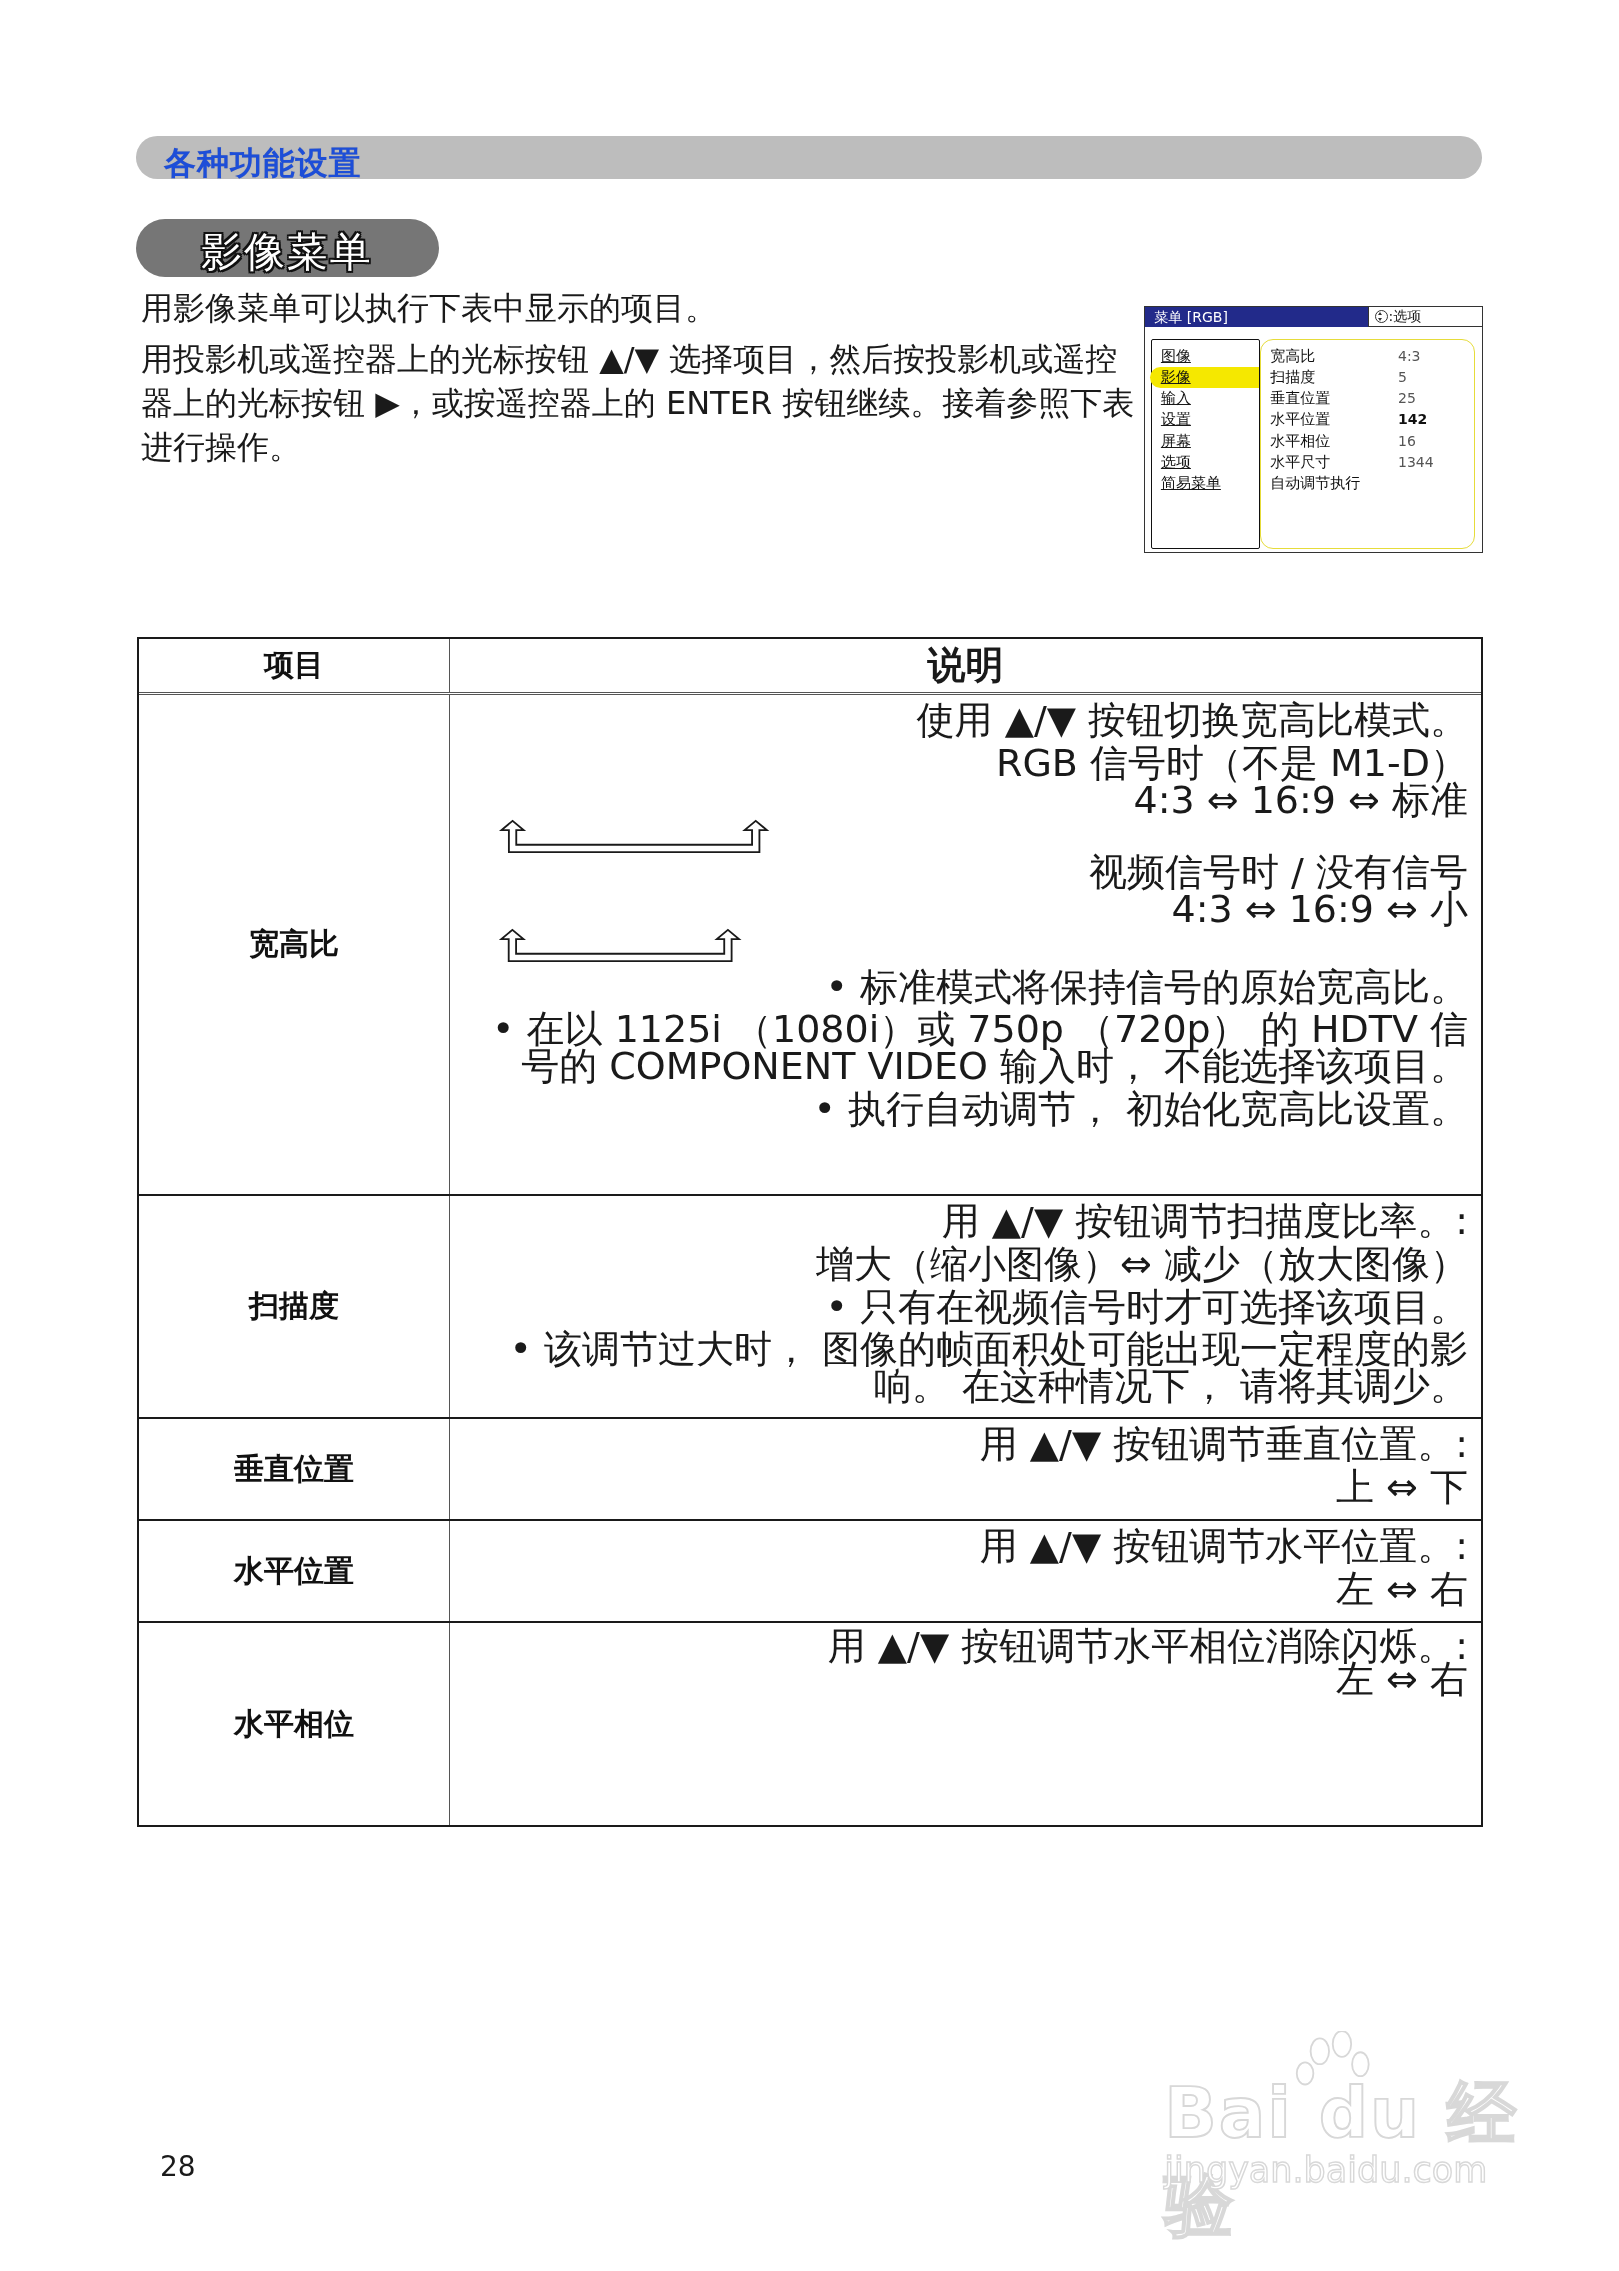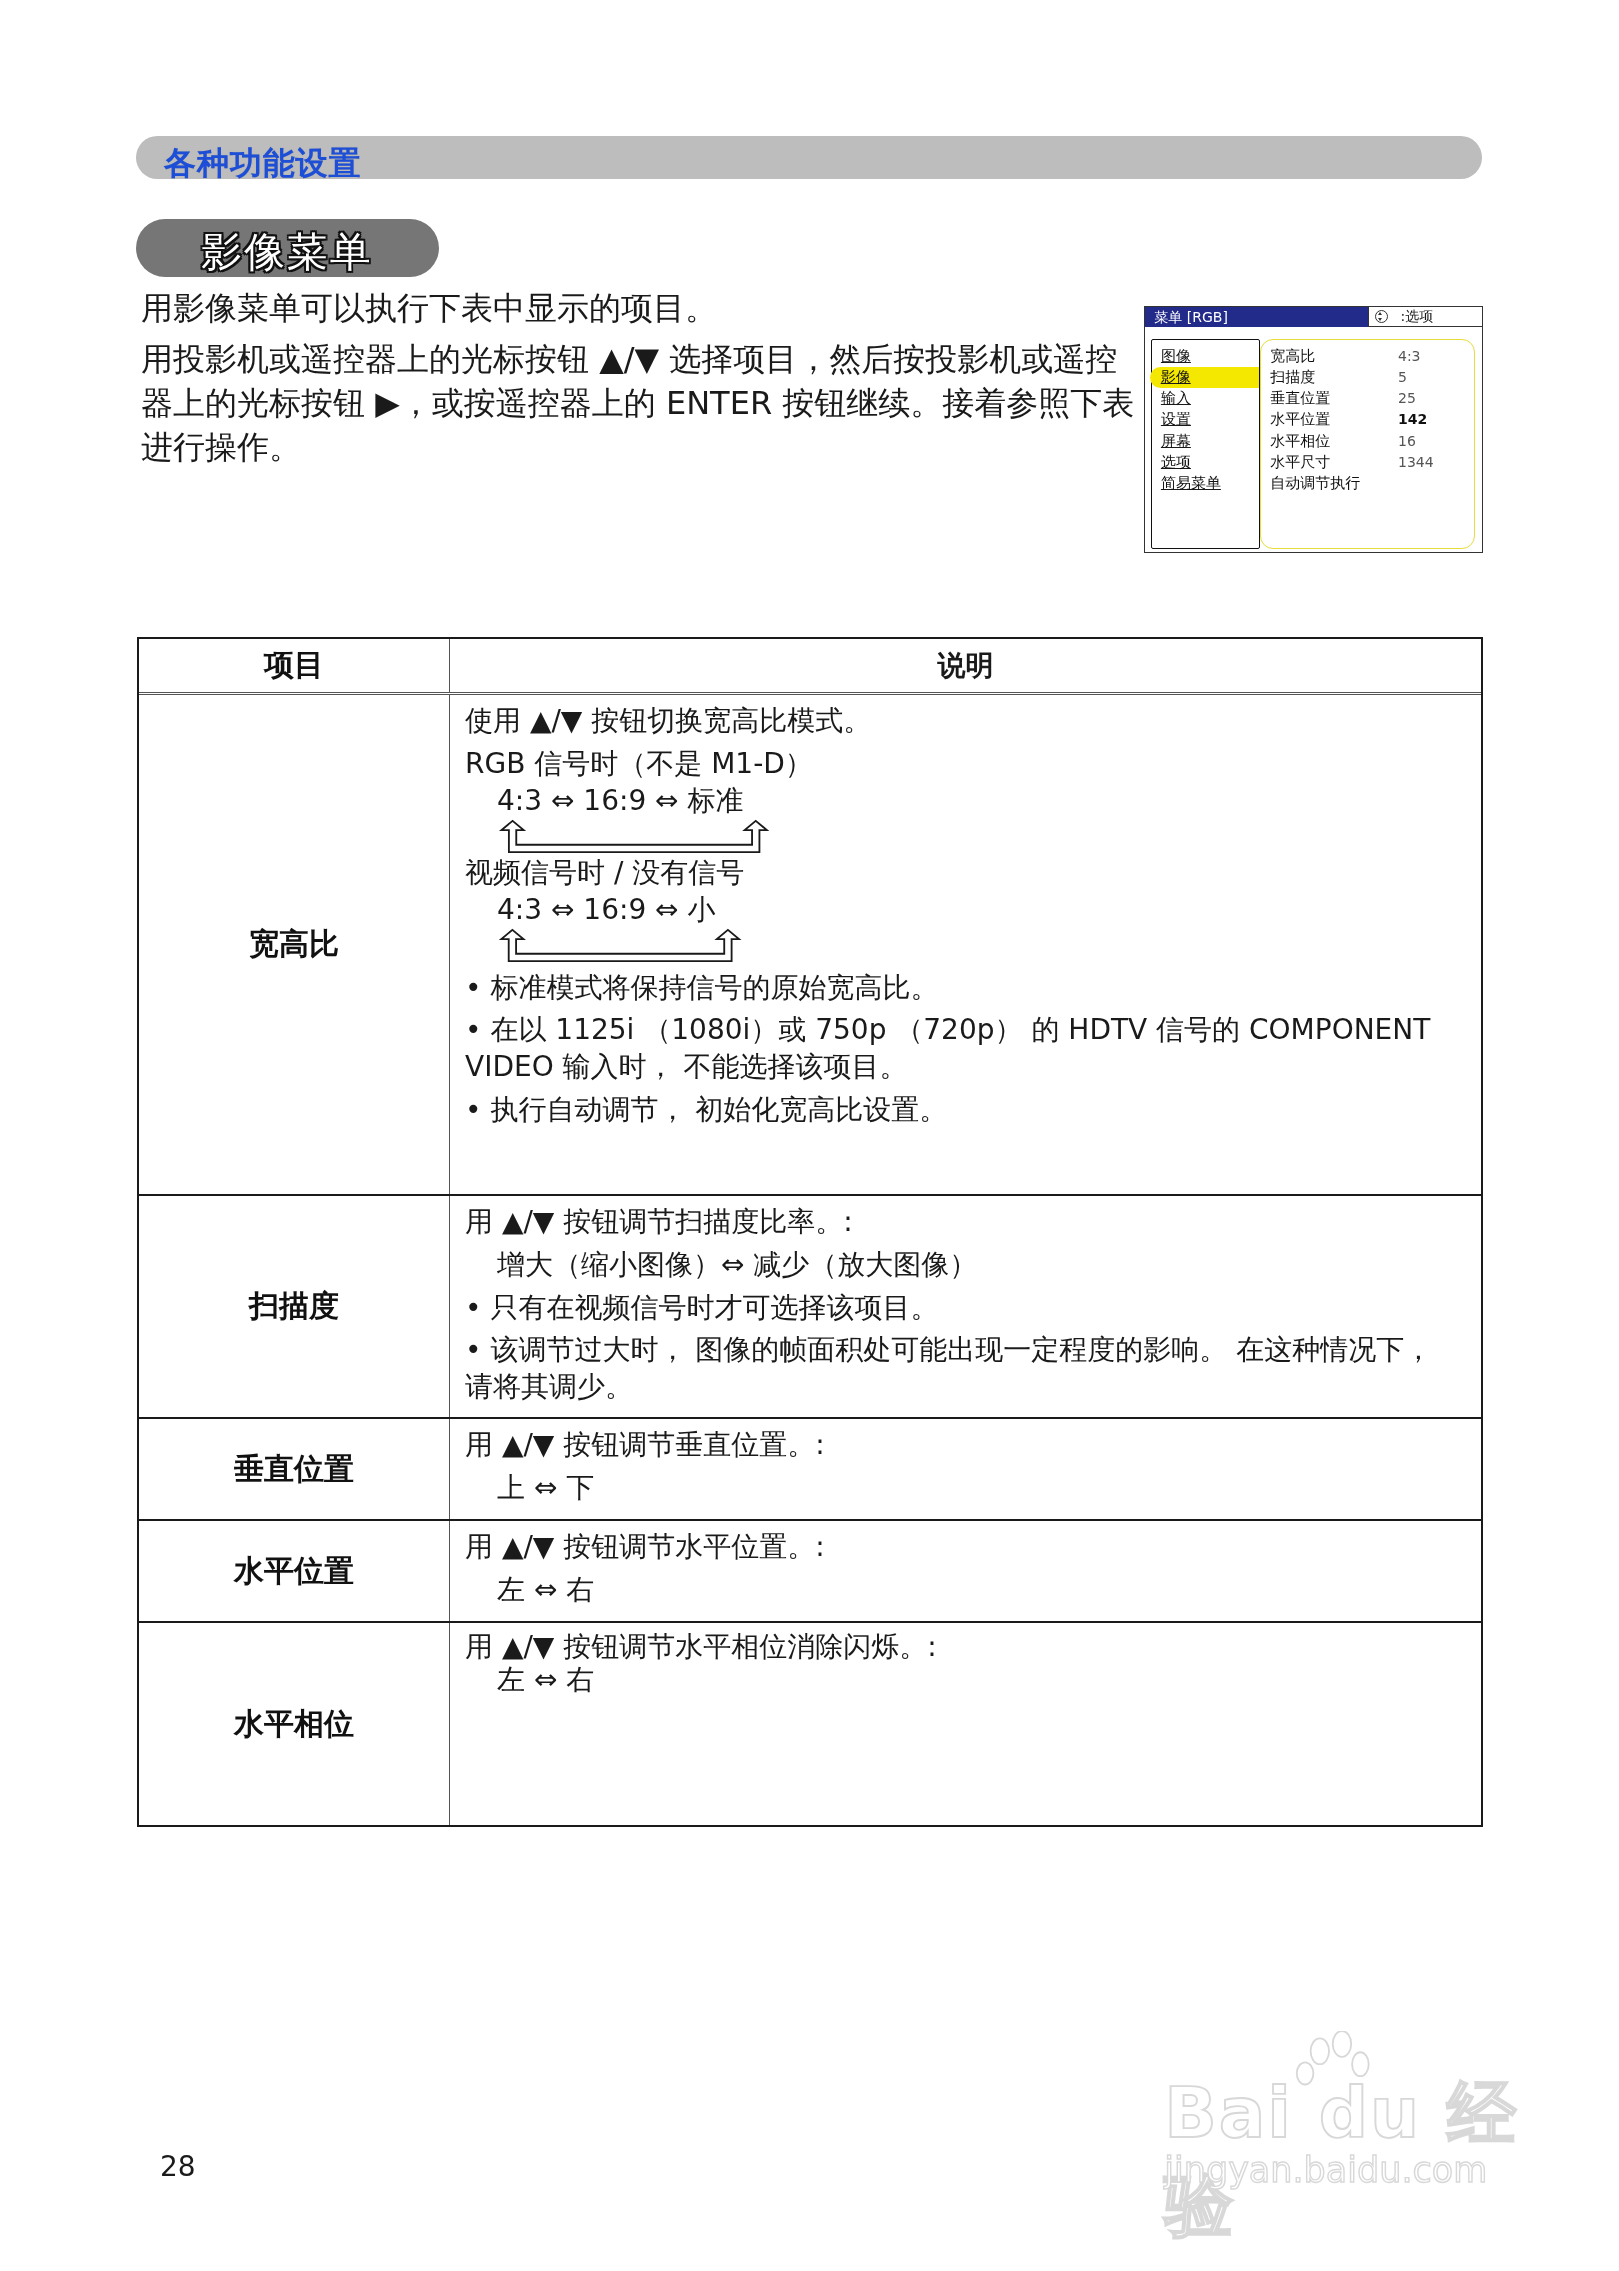--- a/index.html
+++ b/index.html
@@ -38,21 +38,21 @@
       position: absolute; left: 1144px; top: 306px; width: 339px; height: 247px;
       border: 1.9px solid #333; background: #fff;
     }
     .osd-header { position: absolute; left: 0; top: 0; width: 100%; height: 20.4px; display: flex; }
     .osd-title {
       width: 223px; height: 20.4px; background: #222a8a; color: #fff;
       font-size: 14px; line-height: 20.4px; padding-left: 9.3px;
     }
     .osd-opt {
       flex: 1; height: 20.4px; background: #fff; border-left: 1.9px solid #333; border-bottom: 1.9px solid #333;
-      font-size: 14px; line-height: 18.6px; padding-left: 5.6px; display: flex; align-items: center; gap: 13px;
+      font-size: 14px; line-height: 18.6px; padding-left: 5.6px; display: flex; align-items: center; gap: 1px;
     }
     .osd-opt .ctl {
       width: 13px; height: 13px; border: 1.4px solid #333; border-radius: 50%; position: relative;
     }
     .osd-opt .ctl::before {
       content: ""; position: absolute; left: 2.8px; top: 0.9px; border-left: 2.8px solid transparent;
       border-right: 2.8px solid transparent; border-bottom: 3.7px solid #333;
     }
     .osd-opt .ctl::after {
       content: ""; position: absolute; left: 2.8px; bottom: 0.9px; border-left: 2.8px solid transparent;
@@ -83,21 +83,21 @@
       position: absolute; left: 137px; top: 637px; width: 1346px;
       border: 2.8px solid #1a1a1a; border-collapse: collapse;
     }
     .tbl .row { display: flex; border-top: 2.8px solid #1a1a1a; }
     .tbl .row.first { border-top: none; }
     .tbl .hdr { height: 56px; border-bottom: 3.7px double #555; }
     .tbl .c1 {
       width: 311px; border-right: 1.9px solid #555; display: flex; align-items: center; justify-content: center;
       font-size: 30px; font-weight: bold; color: #111;
     }
-    .tbl .c2 { flex: 1; padding: 7.4px 13px 7.4px 15px; font-size: 28px; line-height: 37px; color: #1a1a1a; }
+    .tbl .c2 { flex: 1; padding: 7.4px 13px 7.4px 15px; font-size: 38px; line-height: 37px; color: #1a1a1a; text-align: right; }
     .tbl .hdr .c2 { display: flex; align-items: center; justify-content: center; font-weight: bold; padding: 0; }
     .c2 p { margin: 0 0 5.6px 0; }
     .c2 p.ind { padding-left: 32px; }
     .c2 p.tight { margin-bottom: 0; }
     .loop { display: block; margin-left: 32px; height: 35px; }
 
     .page-num { position: absolute; left: 160px; top: 2150px; font-size: 28px; color: #1a1a1a; }
 
     .watermark { position: absolute; left: 1155px; top: 2031px; width: 390px; height: 186px; color: #e4e4e4; }
     .wm-main { position: absolute; left: 9.3px; top: 37px; font-size: 69px; font-weight: bold;

